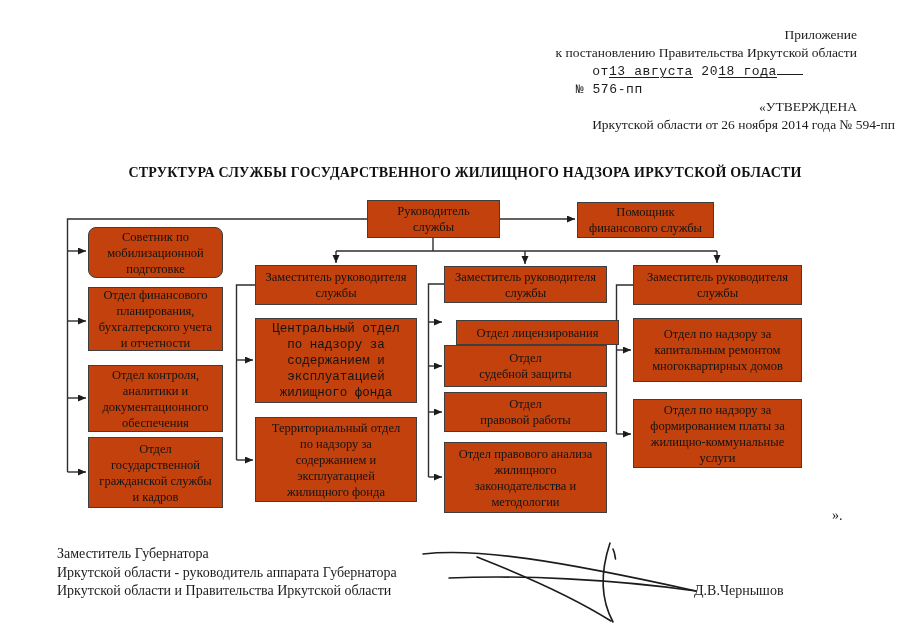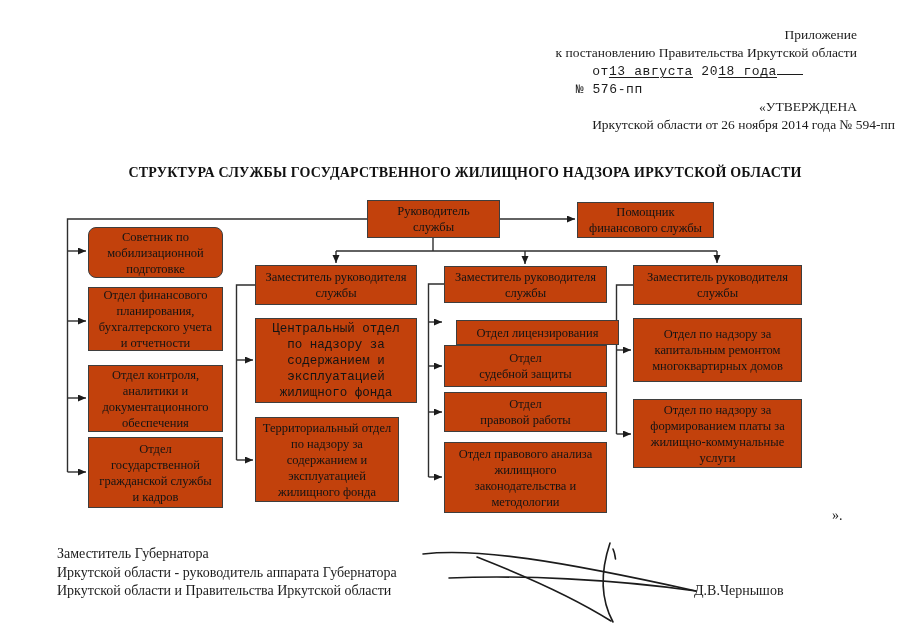--- a/index.html
+++ b/index.html
@@ -44,21 +44,21 @@
     padding:1px 3px;white-space:pre-line;
   }
   #bx-root      {left:367px;top:200px;width:133px;height:38px;}
   #bx-assist    {left:577px;top:202px;width:137px;height:36px;}
   #bx-staff0    {left:88px; top:227px;width:135px;height:51px;border-radius:8px;}
   #bx-staff1    {left:88px; top:287px;width:135px;height:64px;}
   #bx-staff2    {left:88px; top:365px;width:135px;height:67px;}
   #bx-staff3    {left:88px; top:437px;width:135px;height:71px;}
   #bx-dep1      {left:255px;top:265px;width:162px;height:40px;}
   #bx-dep1c0    {left:255px;top:318px;width:162px;height:85px;font-family:Liberation Mono, monospace;}
-  #bx-dep1c1    {left:255px;top:417px;width:144px;height:85px;}
+  #bx-dep1c1    {left:255px;top:417px;width:162px;height:85px;}
   #bx-dep2      {left:444px;top:266px;width:163px;height:37px;}
   #bx-dep2c0    {left:444px;top:320px;width:163px;height:25px;margin-left:12px;}
   #bx-dep2c1    {left:444px;top:345px;width:163px;height:42px;}
   #bx-dep2c2    {left:444px;top:392px;width:163px;height:40px;}
   #bx-dep2c3    {left:444px;top:442px;width:163px;height:71px;}
   #bx-dep3      {left:633px;top:265px;width:169px;height:40px;}
   #bx-dep3c0    {left:633px;top:318px;width:169px;height:64px;}
   #bx-dep3c1    {left:633px;top:399px;width:169px;height:69px;}
 
   

